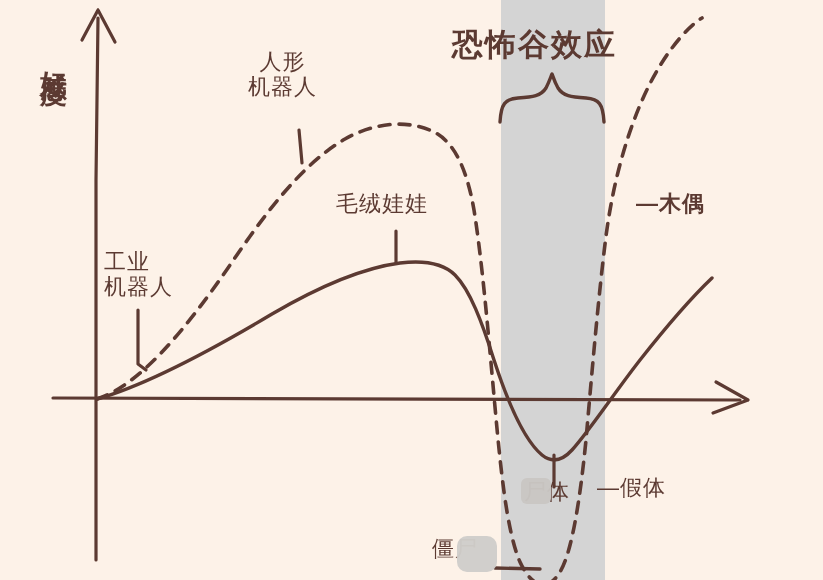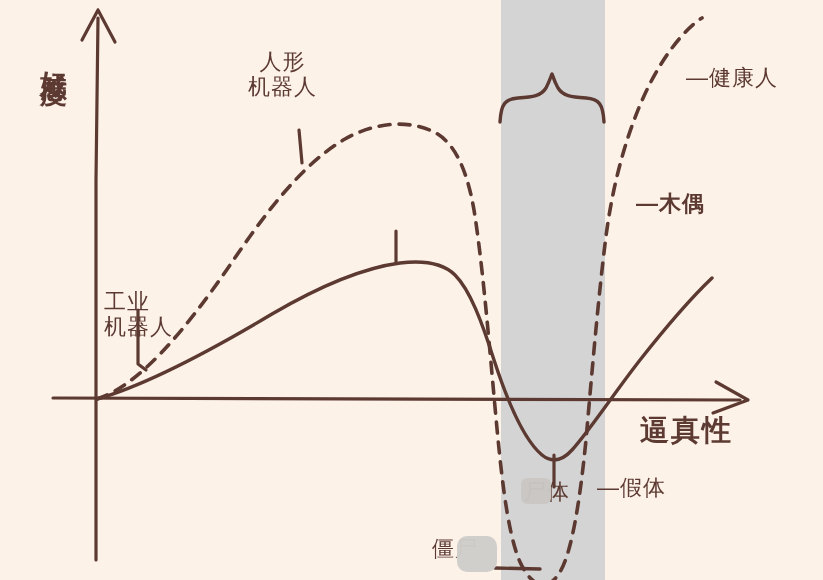--- a/index.html
+++ b/index.html
@@ -145,39 +145,37 @@
 
     <g>
       <path d="M 554 455 L 554 487" stroke="#5c3a32" stroke-width="3.2" stroke-linecap="round" fill="none"></path>
     </g>
 
     <g>
       <path d="M 495 568 L 540 569" stroke="#5c3a32" stroke-width="3.4" stroke-linecap="round" fill="none"></path>
     </g>
   </svg>
 
+  <div class="lbl lbl-title" style="left:452px; top:28px;">恐怖谷效应</div>
 
   <div class="lbl lbl-vert" style="left:38px; top:50px;">好感度</div>
 
-  <div class="lbl lbl-axis" style="left:640px; top:414px;">逼真性</div>
 
   <div class="lbl lbl-node stacked" style="left:248px; top:50px;">
     <div>人形</div>
     <div>机器人</div>
   </div>
 
+  <div class="lbl lbl-node" style="left:336px; top:192px;">毛绒娃娃</div>
 
-  <div class="lbl lbl-node stacked" style="left:104px; top:250px; text-align:left;margin-top:40px;">
+  <div class="lbl lbl-node stacked" style="left:104px; top:250px; text-align:left;">
     <div>工业</div>
     <div>机器人</div>
   </div>
 
-  <div class="lbl lbl-lead" style="left:686px; top:66px;">
-    <span>—</span><span>健康人</span>
-  </div>
 
   <div class="lbl lbl-lead" style="left:636px; top:192px;font-weight:bold;">
     <span>—</span><span>木偶</span>
   </div>
 
   <div class="lbl lbl-node" style="left:524px; top:480px;">尸体</div>
   <div class="censor" style="left:521px; top:478px; width:30px; height:26px;"></div>
 
   <div class="lbl lbl-lead" style="left:597px; top:476px;">
     <span>—</span><span>假体</span>

